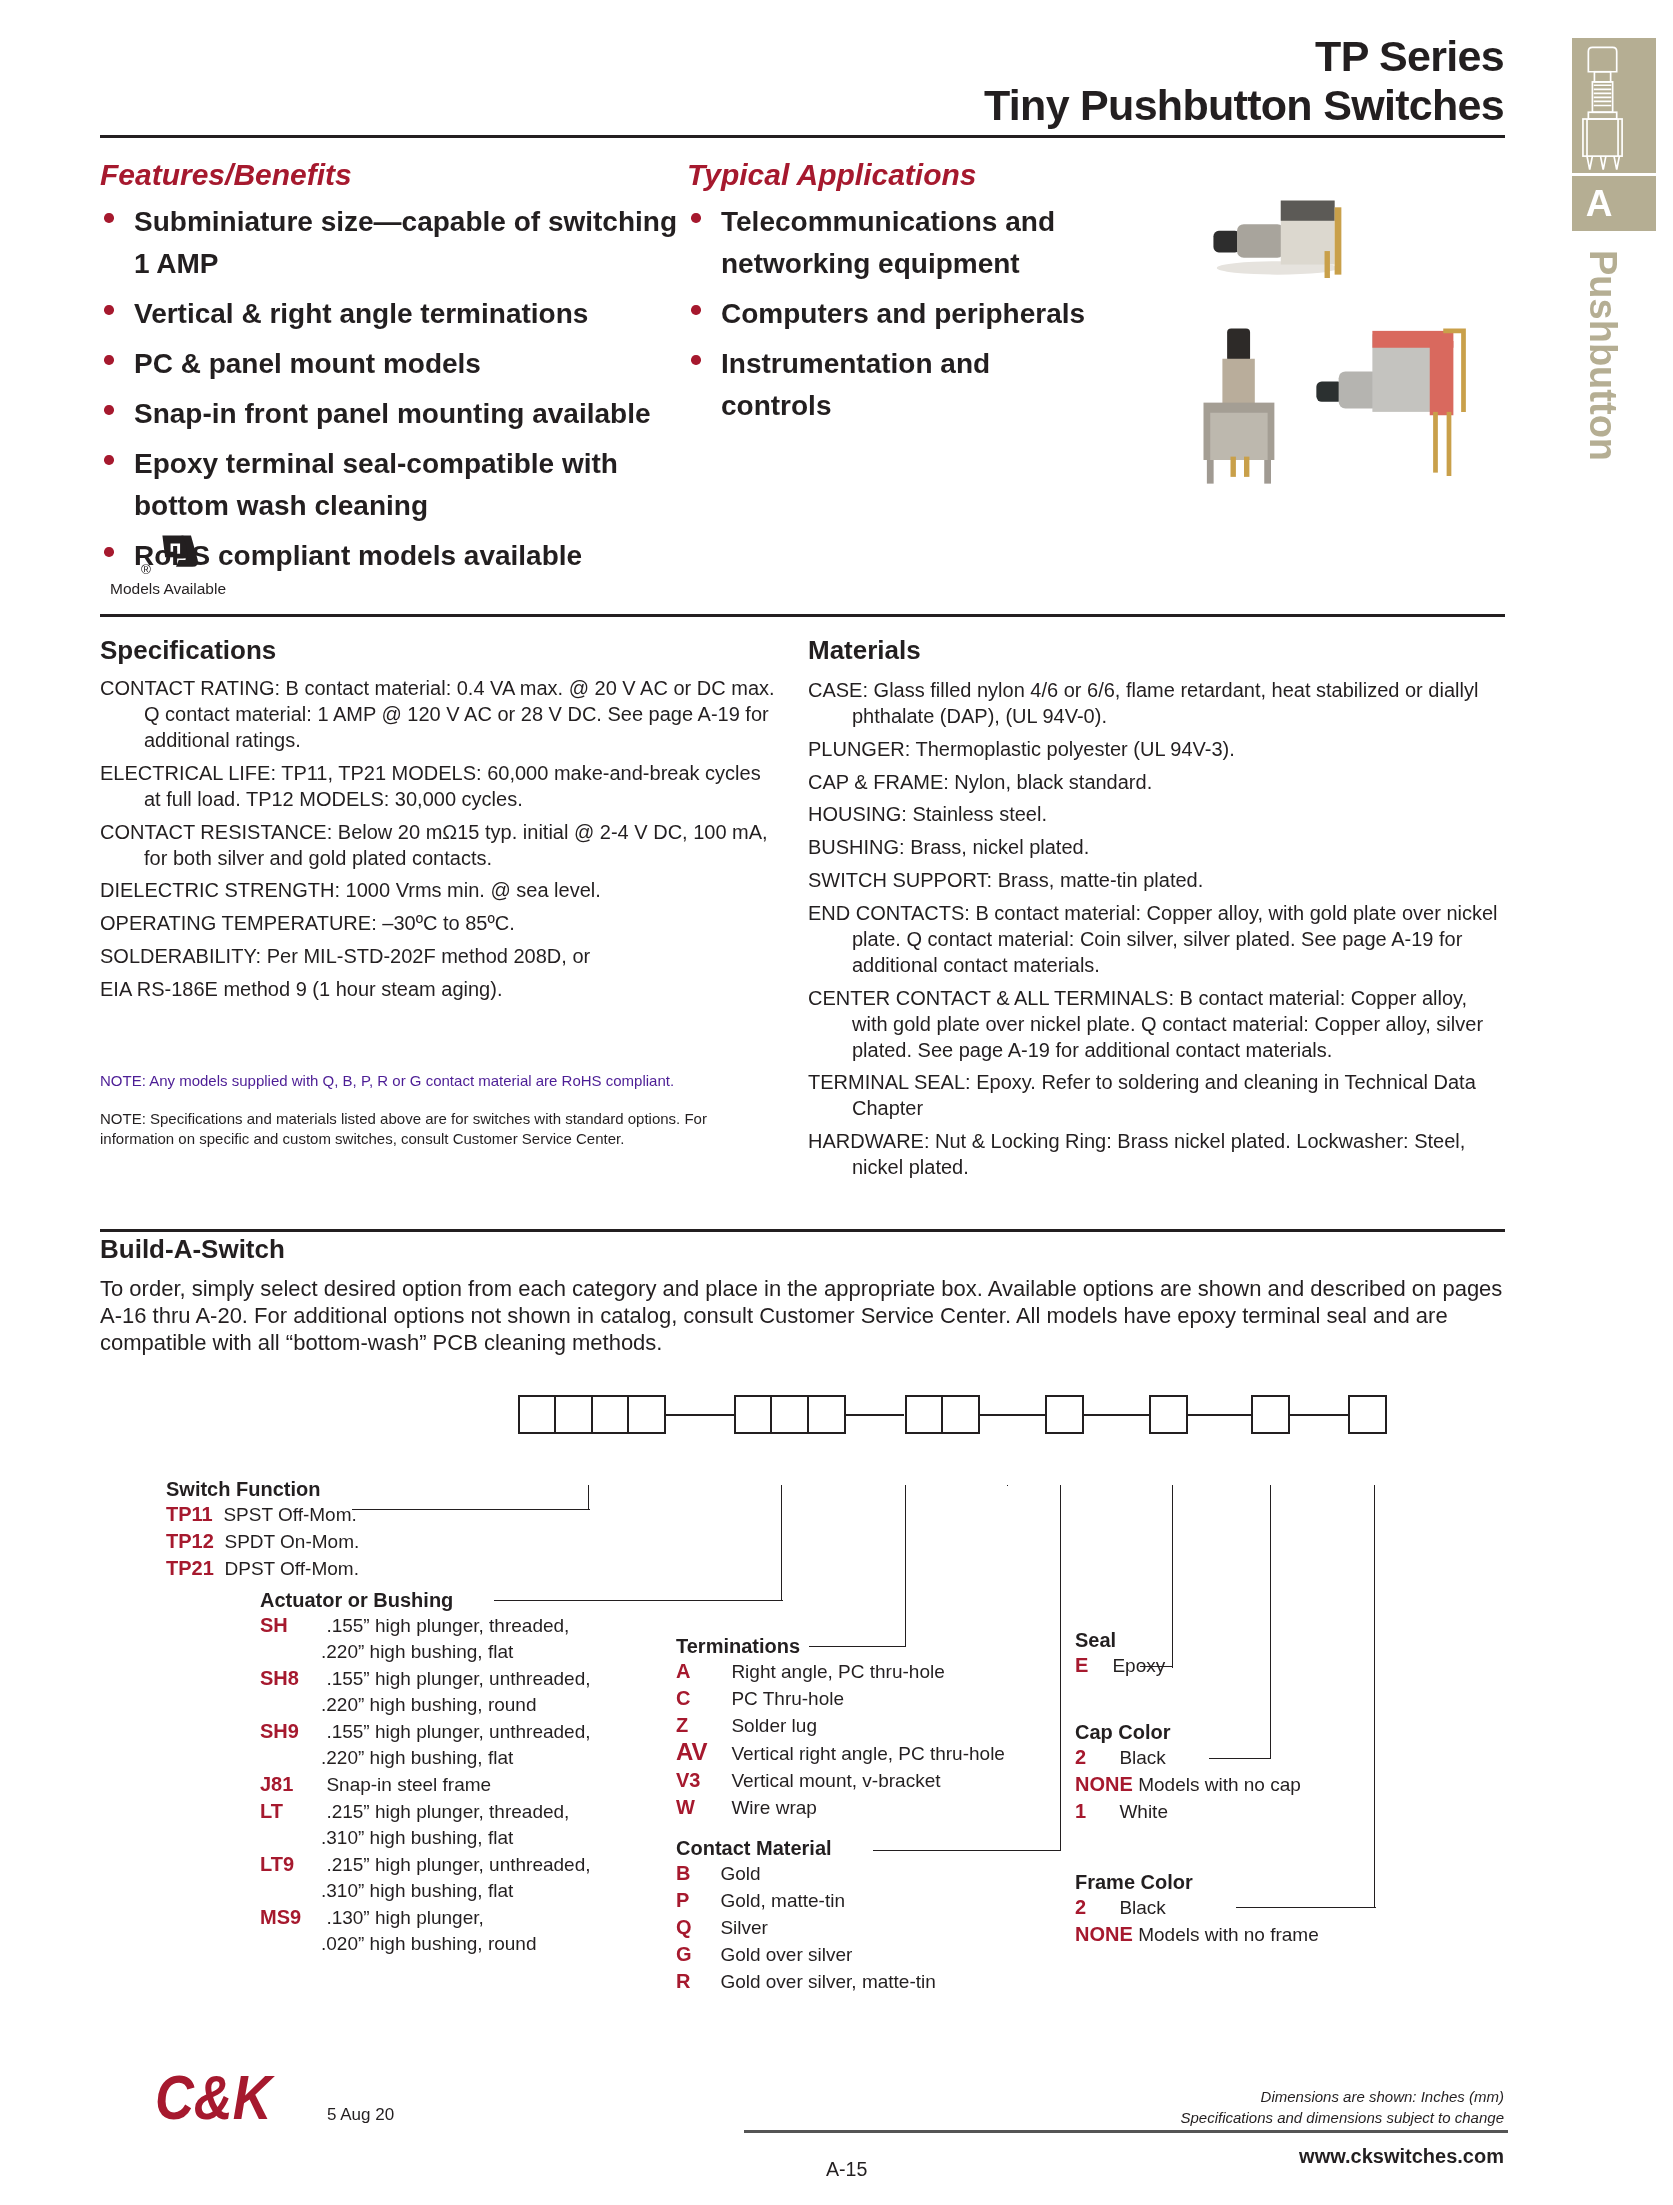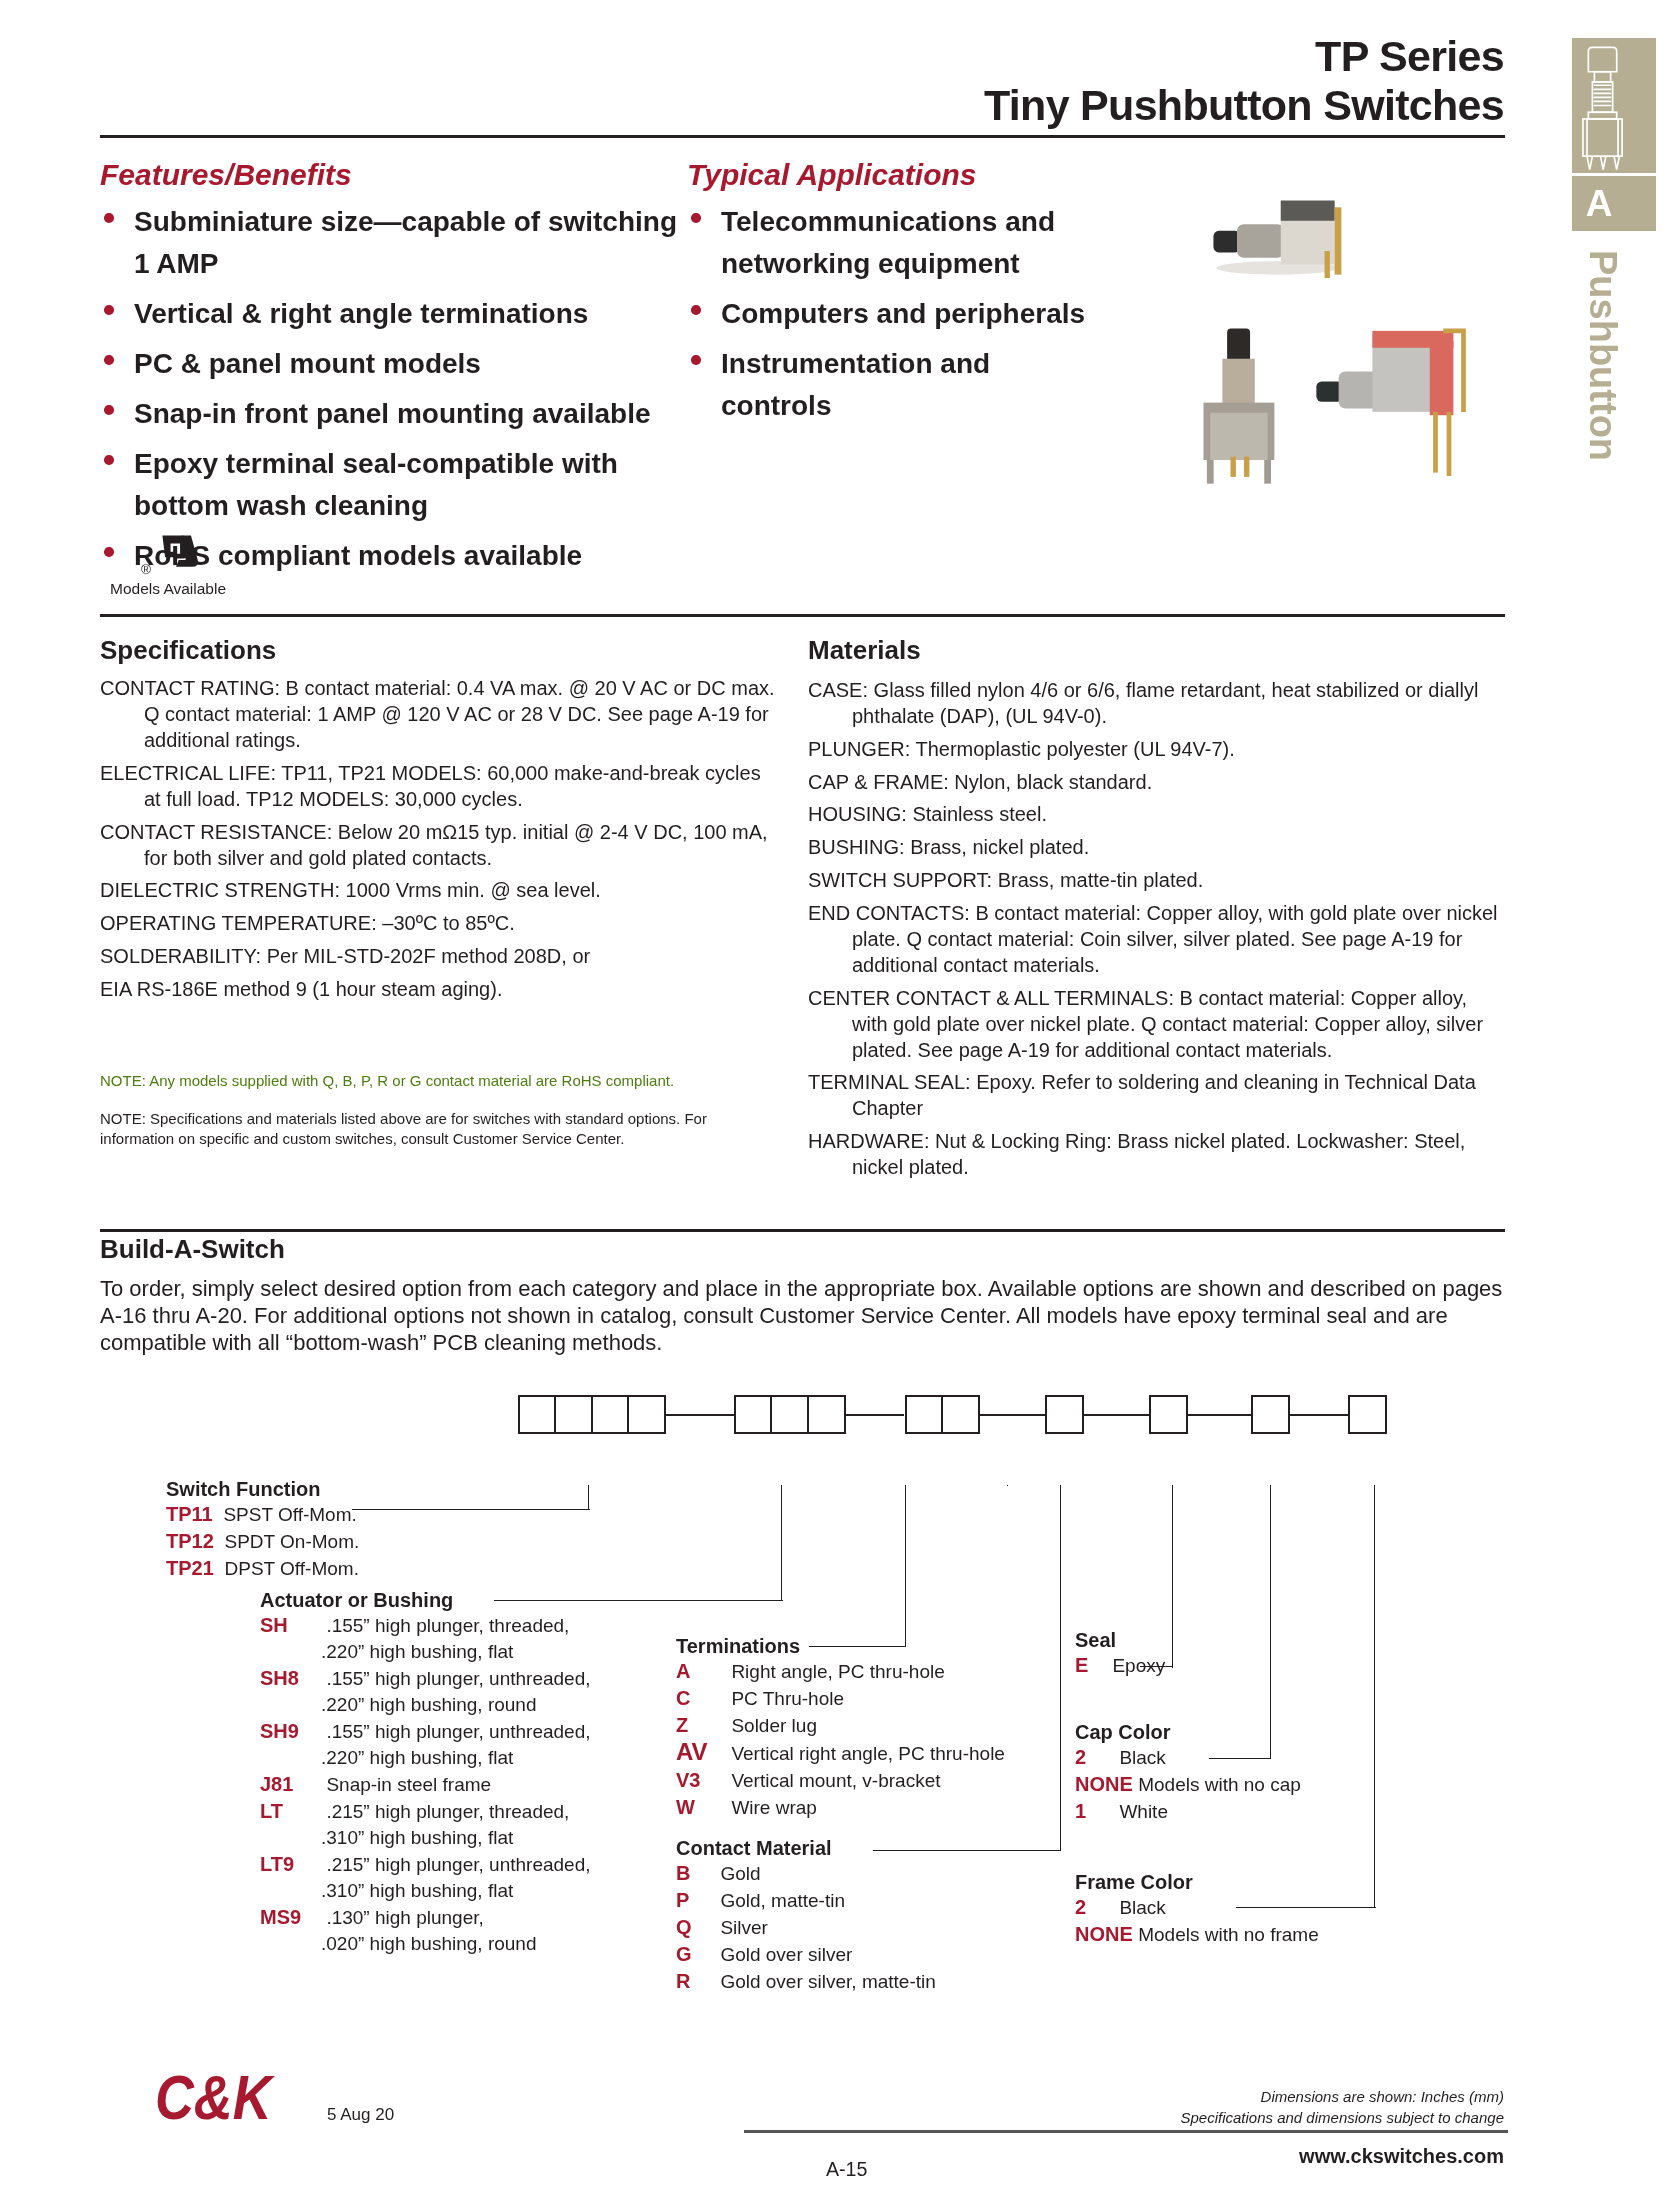--- a/index.html
+++ b/index.html
@@ -1,19 +1,19 @@
 <!DOCTYPE html>
 <html style="font-size:10.8px"><head>
 <meta charset="utf-8">
 <style>
   html, body { margin:0; padding:0; background:#ffffff; }
   body { width:1673px; height:2205px; position:relative; overflow:hidden;
          font-family:"Liberation Sans", sans-serif; color:#231f20; }
   .abs { position:absolute; }
-  .red { color:#4d7c0f; }
+  .red { color:#4c1d95; }
   .title { right:169px; text-align:right; font-weight:bold; font-size:43px; line-height:49px; letter-spacing:-0.7px; }
   .rule { position:absolute; background:#231f20; }
   .h-red { font-style:italic; font-weight:bold; font-size:30px; color:#a6192e; }
   .bullets { list-style:none; margin:0; padding:0; }
   .bullets li { position:relative; padding-left:34px; font-weight:bold; font-size:28px; line-height:42px; margin-bottom:8px; }
   .bullets li .dot { position:absolute; left:4px; top:12px; width:9.5px; height:9.5px; border-radius:50%; background:#a6192e; }
   .sec-h { font-weight:bold; font-size:26px; }
   .spec p { margin:0 0 6.8px 0; font-size:20px; line-height:26px; padding-left:44px; text-indent:-44px; }
   .note { font-size:15px; line-height:19.6px; }
   .tab { background:#b5ae93; }
@@ -125,21 +125,21 @@
   <p>OPERATING TEMPERATURE: –30ºC to 85ºC.</p>
   <p>SOLDERABILITY: Per MIL-STD-202F method 208D, or</p>
   <p>EIA RS-186E method 9 (1 hour steam aging).</p>
 </div>
 <div class="abs note red" style="left:100px; top:1071px; width:676px;">NOTE: Any models supplied with Q, B, P, R or G contact material are RoHS compliant.</div>
 <div class="abs note" style="left:100px; top:1109px; width:649px;">NOTE: Specifications and materials listed above are for switches with standard options. For information on specific and custom switches, consult Customer Service Center.</div>
 
 <div class="abs sec-h" style="left:808px; top:635px;">Materials</div>
 <div class="abs spec" style="left:808px; top:677px; width:696px;">
   <p>CASE: Glass filled nylon 4/6 or 6/6, flame retardant, heat stabilized or diallyl phthalate (DAP), (UL 94V-0).</p>
-  <p>PLUNGER: Thermoplastic polyester (UL 94V-7).</p>
+  <p>PLUNGER: Thermoplastic polyester (UL 94V-3).</p>
   <p>CAP &amp; FRAME: Nylon, black standard.</p>
   <p>HOUSING: Stainless steel.</p>
   <p>BUSHING: Brass, nickel plated.</p>
   <p>SWITCH SUPPORT: Brass, matte-tin plated.</p>
   <p>END CONTACTS: B contact material: Copper alloy, with gold plate over nickel plate. Q contact material: Coin silver, silver plated. See page A-19 for additional contact materials.</p>
   <p>CENTER CONTACT &amp; ALL TERMINALS: B contact material: Copper alloy, with gold plate over nickel plate. Q contact material: Copper alloy, silver plated. See page A-19 for additional contact materials.</p>
   <p>TERMINAL SEAL: Epoxy. Refer to soldering and cleaning in Technical Data Chapter</p>
   <p>HARDWARE: Nut &amp; Locking Ring: Brass nickel plated. Lockwasher: Steel, nickel plated.</p>
 </div>
 

